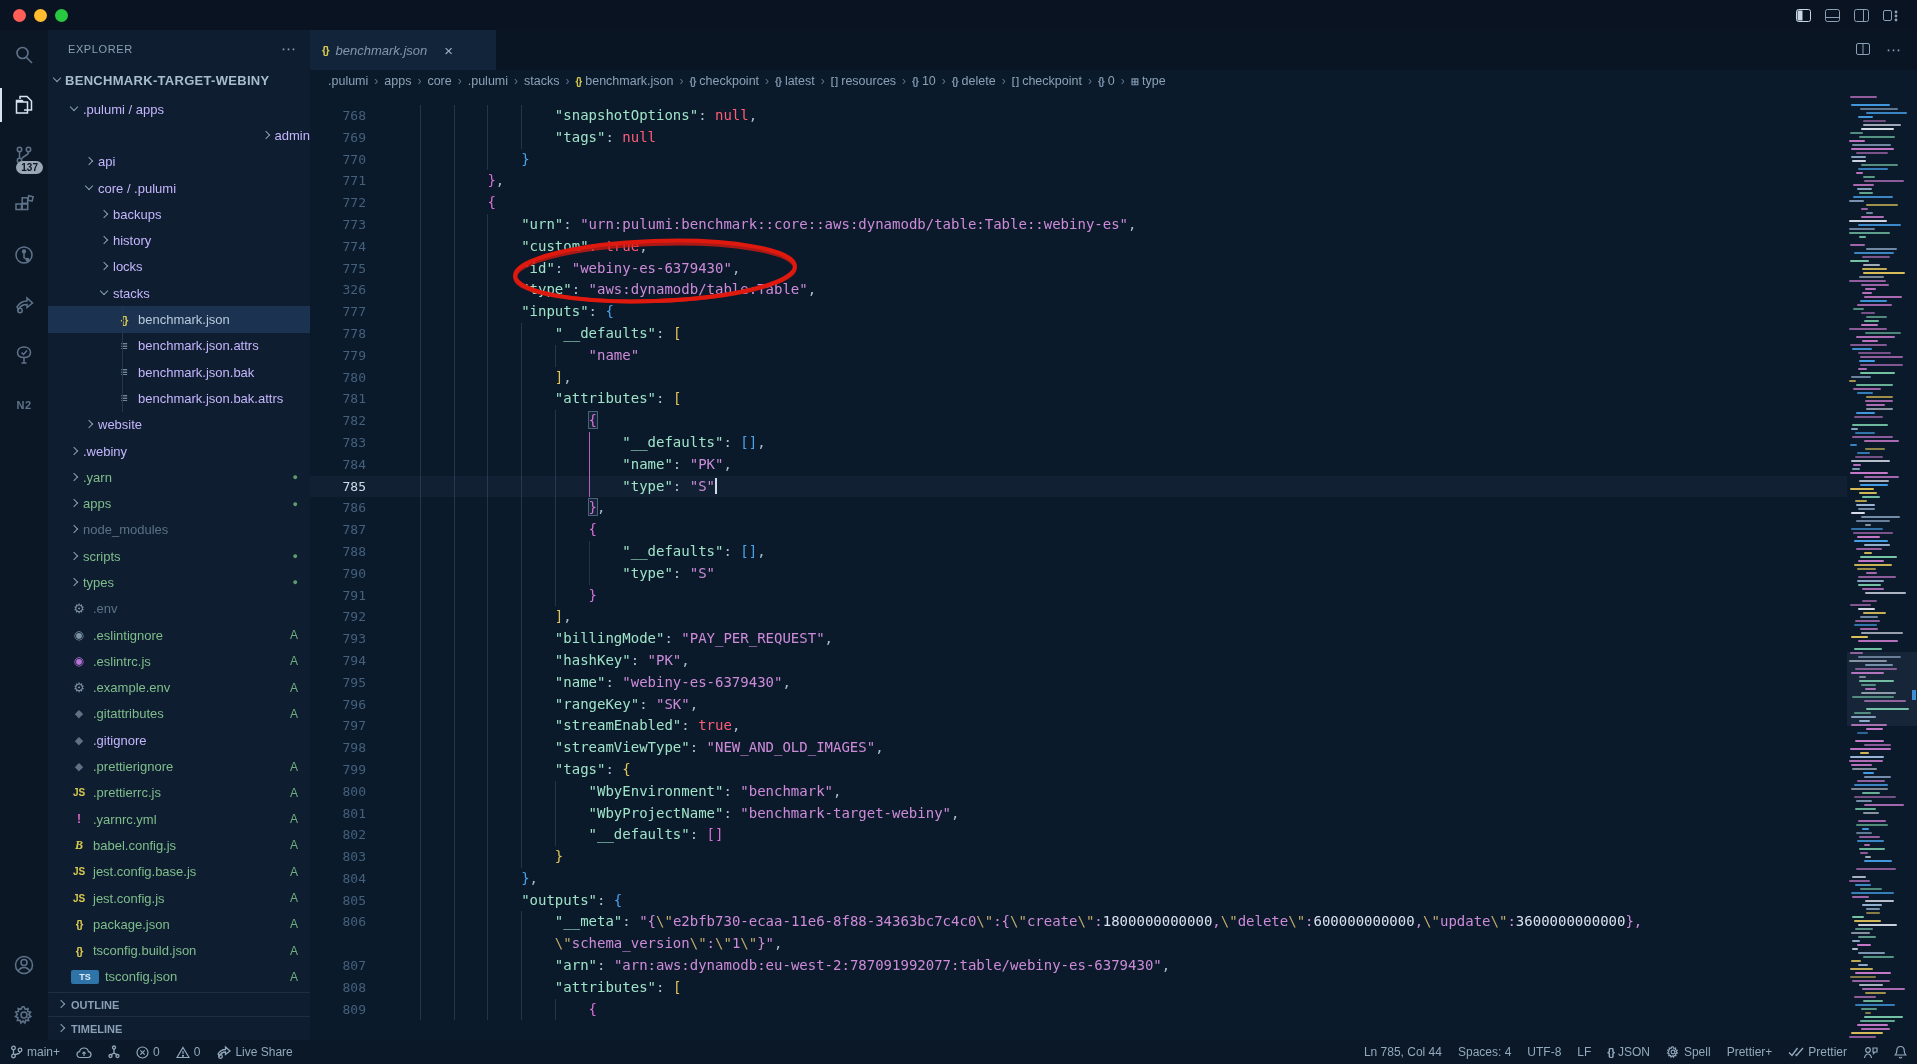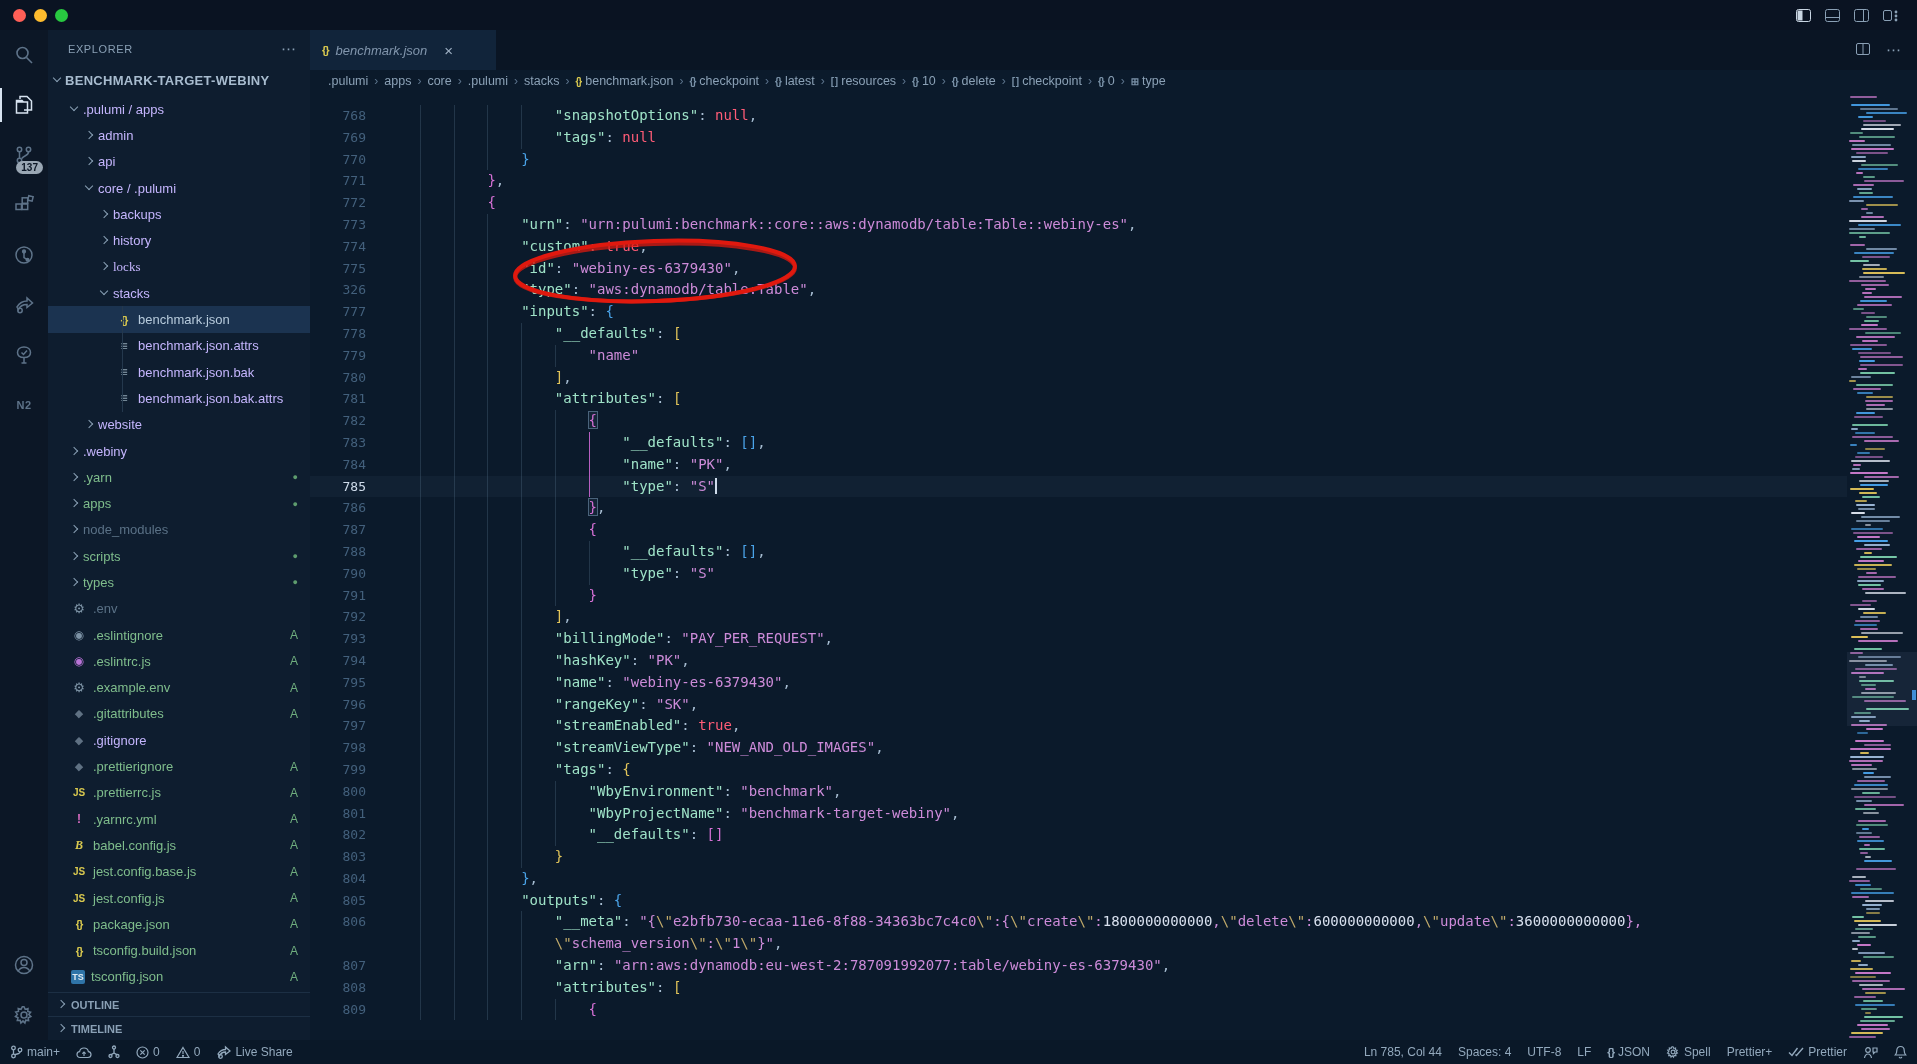--- a/index.html
+++ b/index.html
@@ -44,21 +44,21 @@
   .trow .chev{flex:0 0 auto;}
   .chev{width:6px;height:6px;border-right:1.4px solid #8aa0b5;border-bottom:1.4px solid #8aa0b5;
         display:inline-block;transform:rotate(-45deg);margin-top:-1px;}
   .chev.open{transform:rotate(45deg);margin-top:-4px;}
   .c-grey{color:#c4b5fd;} .c-green{color:#7fbd8c;} .c-dim{color:#5a7186;} .c-bright{color:#b7cbdc;}
   .badge{margin-left:auto;margin-right:12px;font-size:12px;color:#6fae7e;}
   .badge.dot{font-size:9px;color:#5e9c6e;}
   .fi{display:inline-block;width:16px;text-align:center;font-size:12px;flex:0 0 auto;}
   .fi.json{color:#d8c84f;font-weight:bold;font-size:11px;letter-spacing:-1px;}
   .fi.lines{color:#8fa5b3;}
-  .fi.ts{background:#2f74a8;color:#dfeaf2;font-size:9px;font-weight:bold;border-radius:2px;width:14px;height:14px;line-height:14px;}
+  .fi.ts{background:#2f74a8;color:#dfeaf2;font-size:9px;font-weight:bold;border-radius:2px;width:28px;height:14px;line-height:14px;}
   .fi.js{color:#d8c84f;font-weight:bold;font-size:10px;}
   .fi.gear{color:#7d93a6;font-size:13px;}
   .fi.circle{color:#7d93a6;} .fi.circlep{color:#b974d8;}
   .fi.diamond{color:#5f7183;font-size:11px;}
   .fi.bang{color:#d86bc0;font-weight:bold;}
   .fi.babel{color:#d8c84f;font-weight:bold;font-style:italic;font-family:"Liberation Serif",serif;}
   .g4::before{content:"";position:absolute;left:74px;top:0;bottom:0;width:1px;background:#24384d;}
   .g4{padding-left:0;}
   .sb-section{position:absolute;left:0;right:0;height:24px;border-top:1px solid #1c2f44;background:#0e1d2f;
               display:flex;align-items:center;gap:7px;padding-left:10px;font-size:11px;font-weight:bold;color:#8aa0b5;}
@@ -234,41 +234,41 @@
     </div>
     <div class="sb-root">
       <span class="chev open"></span>
       <span>BENCHMARK-TARGET-WEBINY</span>
     </div>
     <div class="tree" id="tree">
         <div class="trow" style="padding-left: 23px;">
           <span class="chev open"></span>
           <span class="c-grey">.pulumi / apps</span>
         </div>
-        <div class="trow" style="padding-left: 38px;">
+        <div class="trow" style="padding-left: 38px; justify-content: flex-end;">
           <span class="chev"></span>
           <span class="c-grey">admin</span>
         </div>
         <div class="trow" style="padding-left: 38px;">
           <span class="chev"></span>
           <span class="c-grey">api</span>
         </div>
         <div class="trow" style="padding-left: 38px;">
           <span class="chev open"></span>
           <span class="c-grey">core / .pulumi</span>
         </div>
         <div class="trow" style="padding-left: 53px;">
           <span class="chev"></span>
           <span class="c-grey">backups</span>
         </div>
         <div class="trow" style="padding-left: 53px;">
           <span class="chev"></span>
           <span class="c-grey">history</span>
         </div>
-        <div class="trow" style="padding-left: 53px; font-family: Liberation Serif, serif;">
+        <div class="trow" style="padding-left: 53px;">
           <span class="chev"></span>
           <span class="c-grey">locks</span>
         </div>
         <div class="trow" style="padding-left: 53px;">
           <span class="chev open"></span>
           <span class="c-grey">stacks</span>
         </div>
         <div class="trow sel g4" style="padding-left: 68px;">
           <span class="fi json">{}</span>
           <span class="c-bright">benchmark.json</span>

